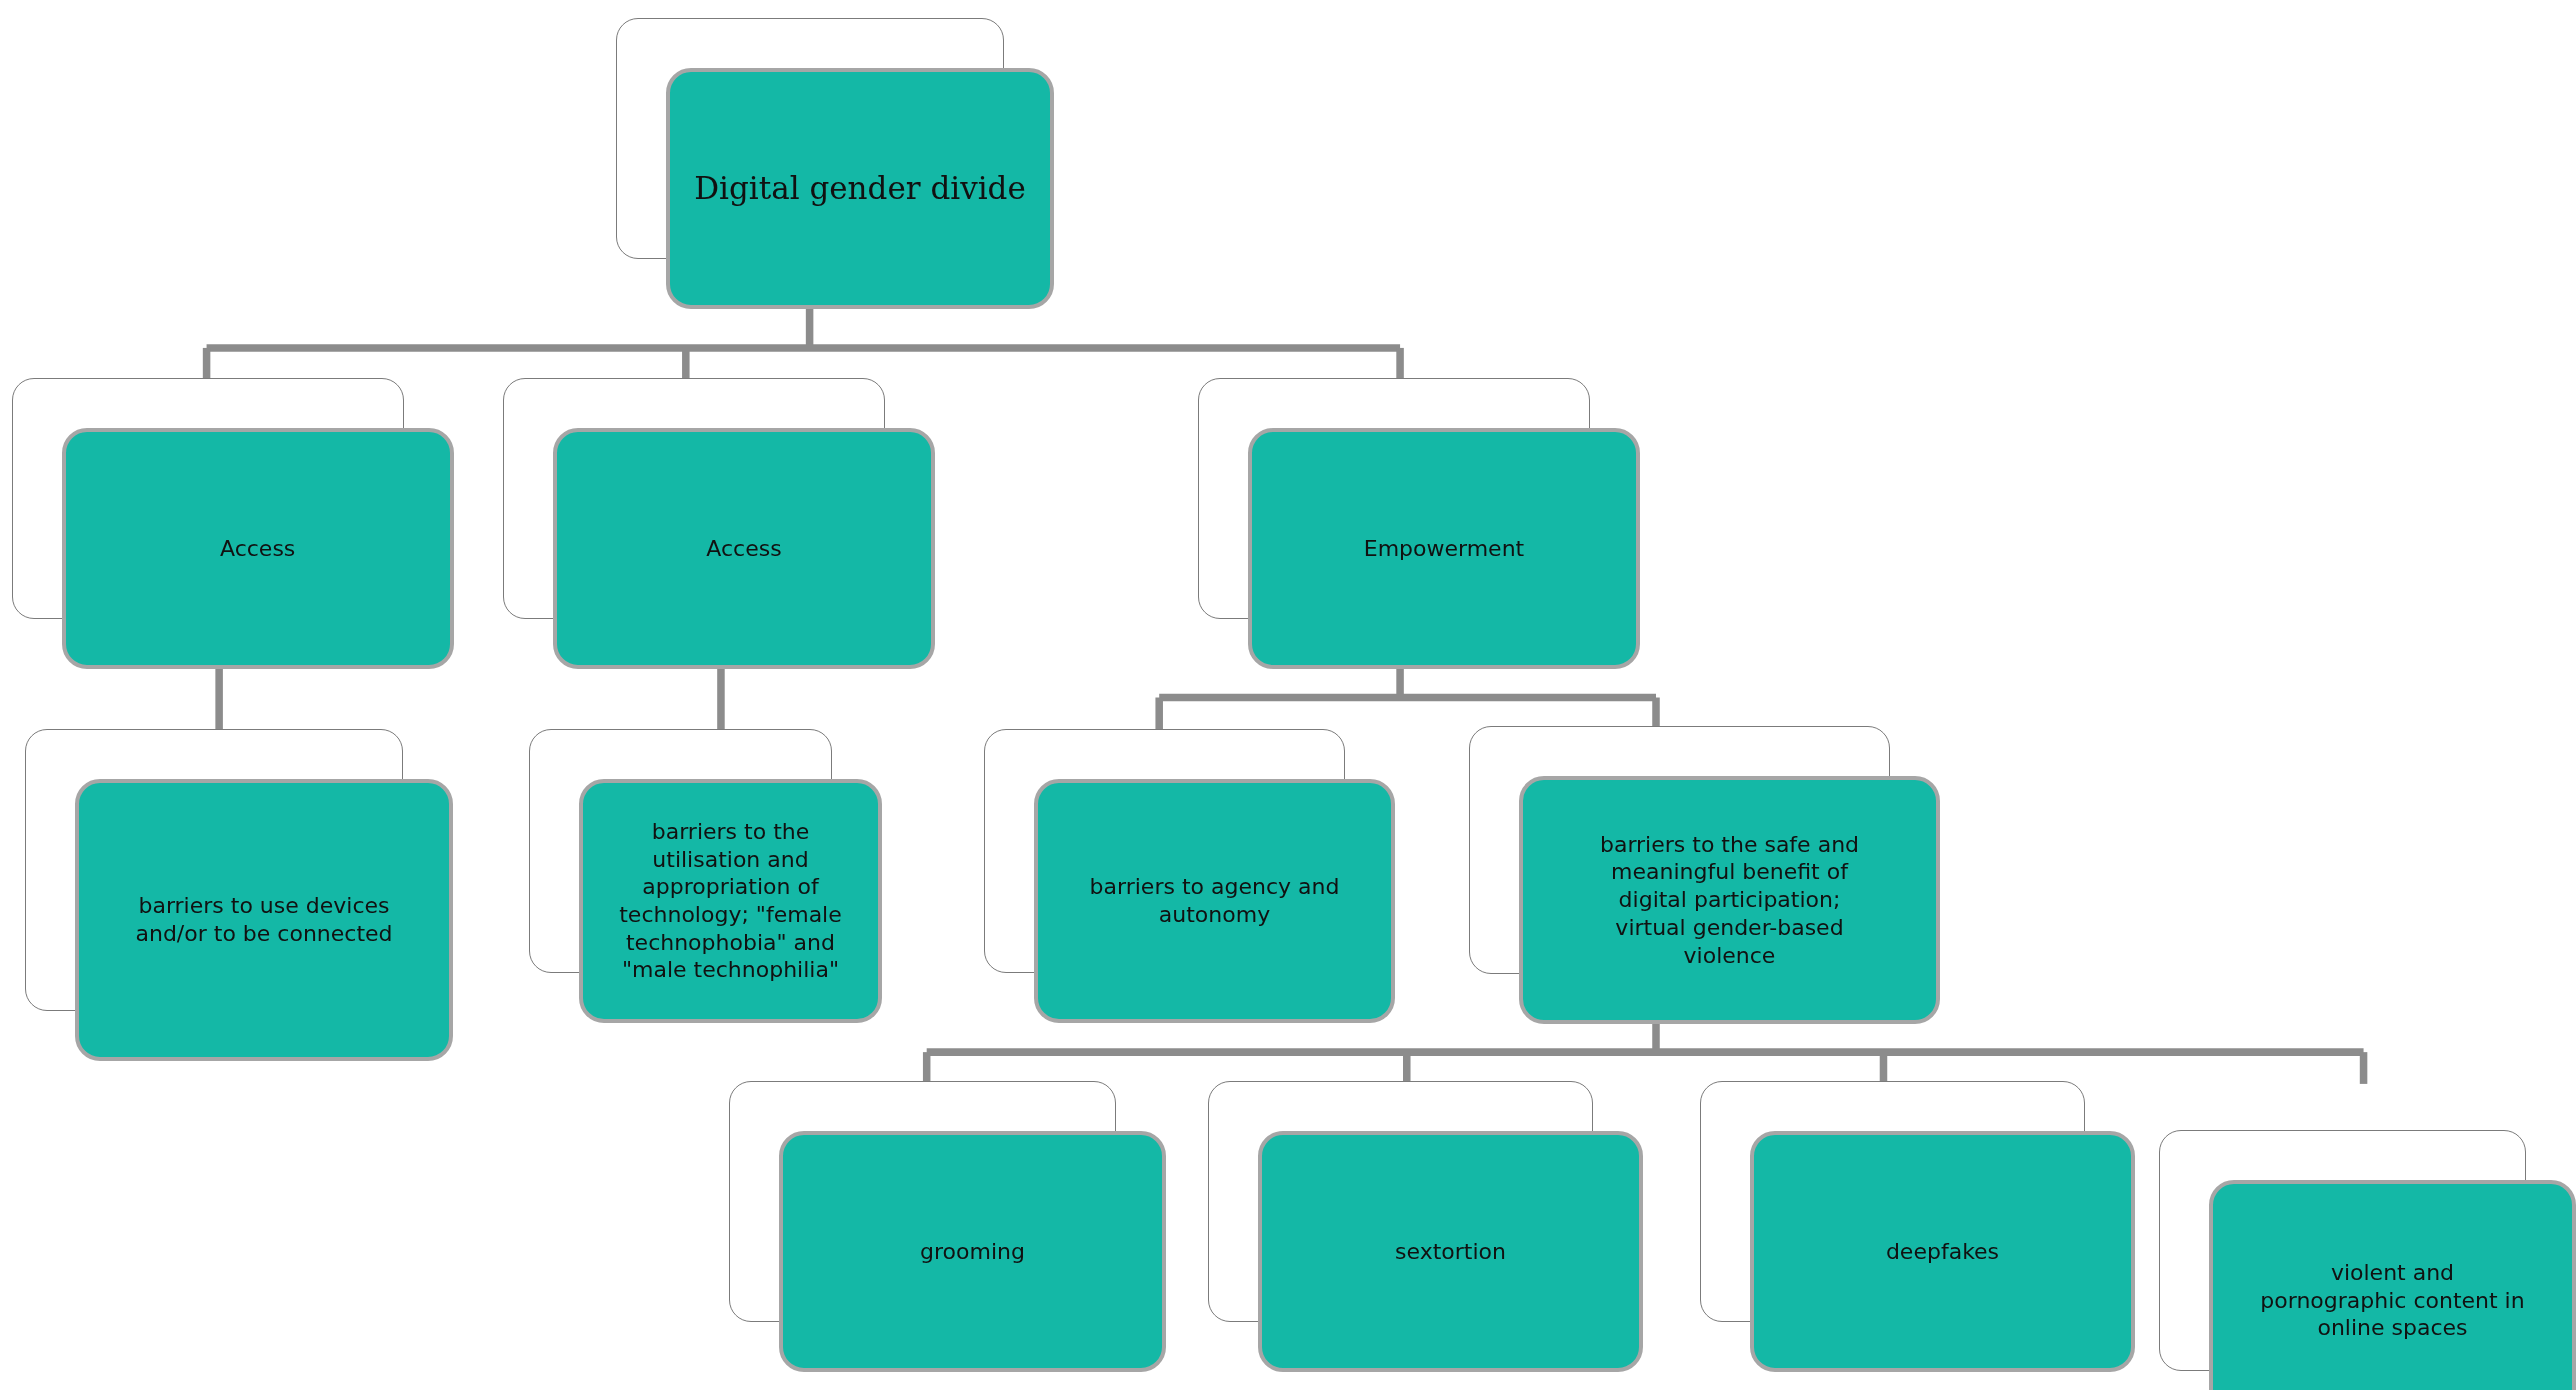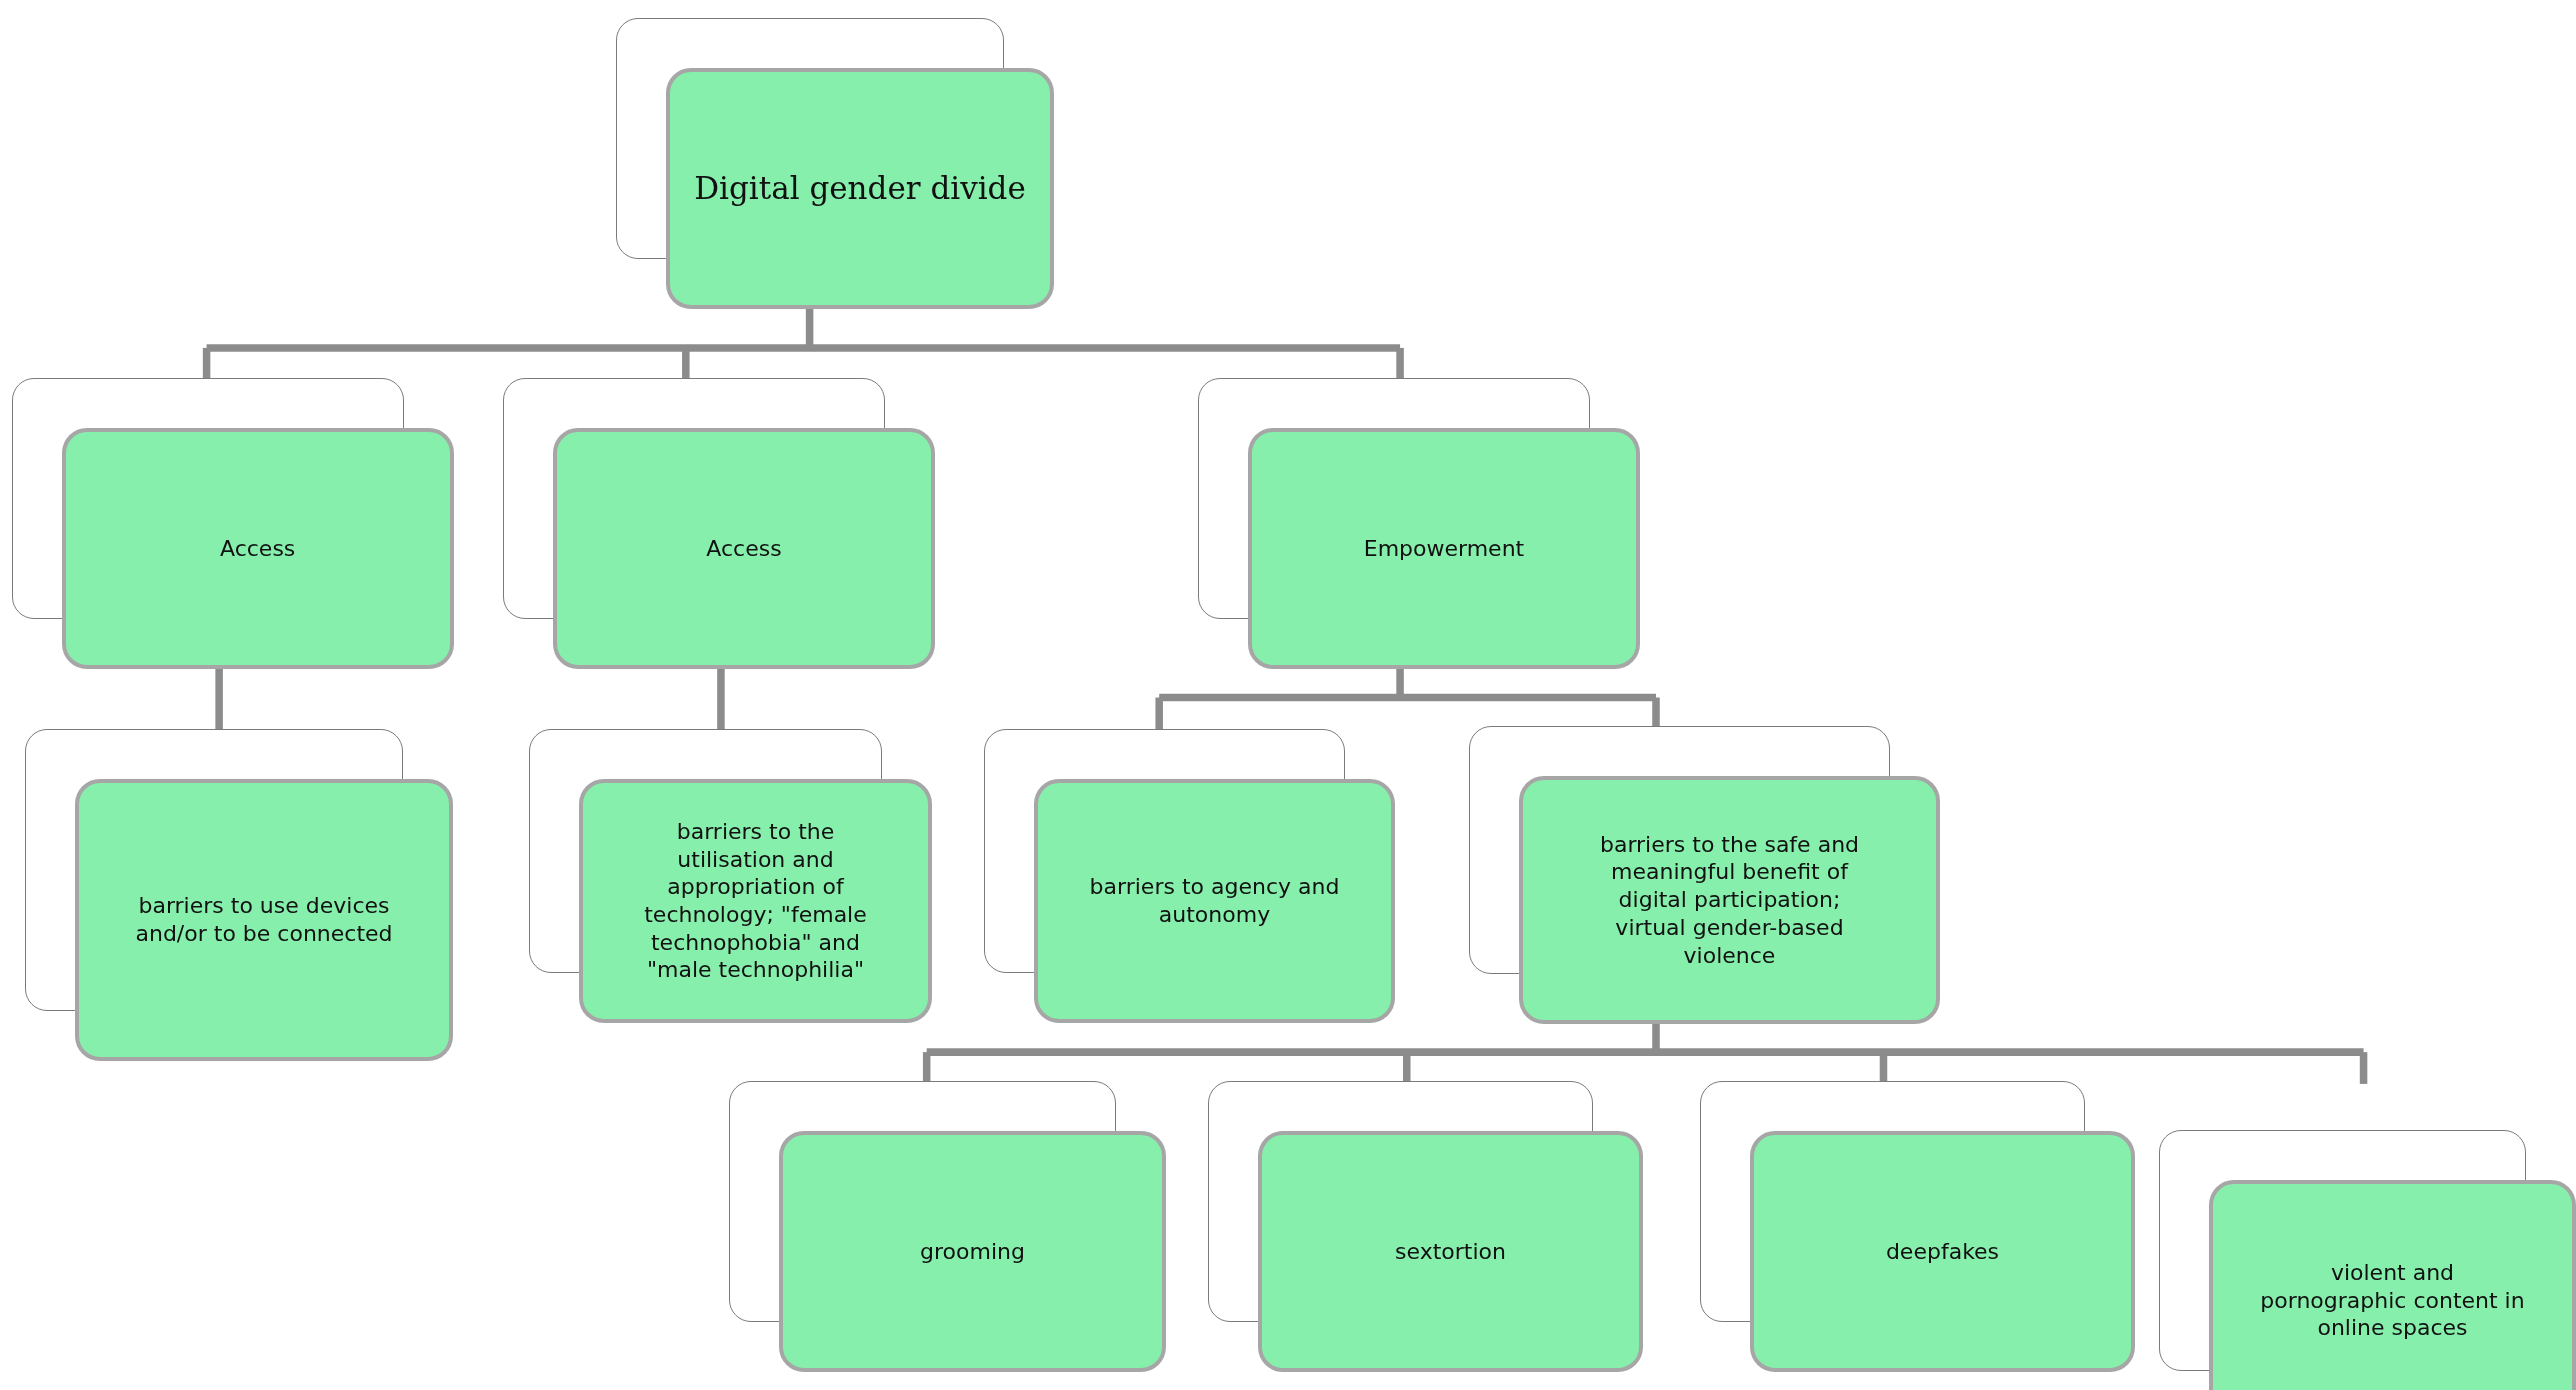--- a/index.html
+++ b/index.html
@@ -41,21 +41,21 @@
     border: 1.7px solid #7b7b7b;
     border-radius: 22px;
     box-sizing: border-box;
   }
   .node .front-card {
     position: absolute;
     left: 50px;
     top: 50px;
     right: 0;
     bottom: 0;
-    background: #86efac;
+    background: #14b8a6;
     border: 4.2px solid #a6a6a6;
     border-radius: 25px;
     box-sizing: border-box;
     display: flex;
     align-items: center;
     justify-content: center;
   }
   .node .label {
     position: relative;
     z-index: 5;
@@ -132,21 +132,21 @@
   </div>
 
   <div class="node" style="left:25px; top:729px; width:428px; height:332px;">
     <div class="back-card"></div>
     <div class="front-card">
       <span class="label">barriers to use devices
 and/or to be connected</span>
     </div>
   </div>
 
-  <div class="node" style="left:529px; top:729px; width:403px; height:294px;">
+  <div class="node" style="left:529px; top:729px; width:353px; height:294px;">
     <div class="back-card"></div>
     <div class="front-card">
       <span class="label">barriers to the
 utilisation and
 appropriation of
 technology; "female
 technophobia" and
 "male technophilia"</span>
     </div>
   </div>

